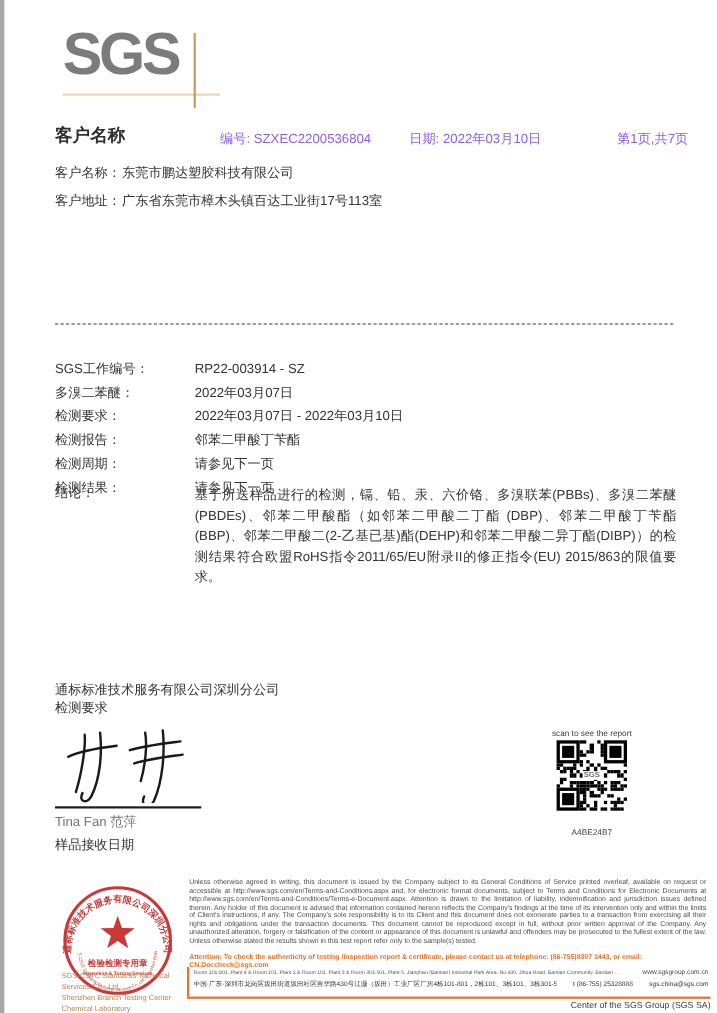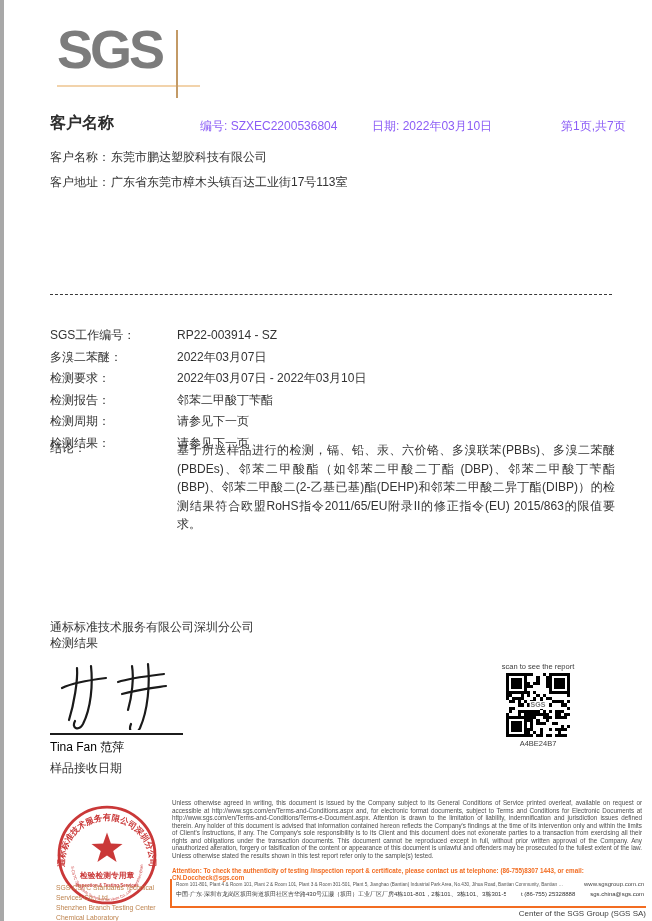--- a/index.html
+++ b/index.html
@@ -27,36 +27,36 @@
   .note{line-height:14px;}
   .dashline{position:absolute;left:50px;top:294px;width:562px;border-top:1px dashed #3a3a3a;}
   .work-block{top:328px;} .work-block .row{margin-bottom:7.6px;} .work-block .lbl{width:127px;}
   .concl-block{top:441px;} .concl-block .lbl{width:127px;}
   .concl-text{width:438px;line-height:18.6px;text-align:justify;}
 
   
   .signoff{position:absolute;left:50px;top:620px;font-size:12px;line-height:15.5px;color:#333;}
   .sig-svg{position:absolute;left:60px;top:660px;}
   .sig-line{position:absolute;left:50px;top:733px;width:133px;height:2px;background:#1c1c1c;}
-  .signer{position:absolute;left:50px;top:740px;font-size:12px;line-height:14px;color:#000000;text-align:right;}
+  .signer{position:absolute;left:50px;top:740px;font-size:12px;line-height:14px;color:#737373;text-align:right;}
   .signer-role{position:absolute;left:50px;top:760px;font-size:12px;color:#333;}
 
   
   .qr-wrap{position:absolute;left:496px;top:662px;width:84px;text-align:center;}
   .qr-caption{font-size:7.5px;color:#3c3c3c;margin-bottom:2px;white-space:nowrap;}
   .qr-box{position:relative;width:64px;height:64px;margin:0 auto;background:#fff;}
   #qr-modules{position:absolute;inset:0;display:grid;
               grid-template-columns:repeat(21,1fr);grid-template-rows:repeat(21,1fr);}
   #qr-modules div{background:#000;}
   .finder{position:absolute;width:21px;height:21px;border:3px solid #000;box-sizing:border-box;}
   .finder::after{content:'';position:absolute;inset:2px;background:#000;}
   .f-tl{left:0;top:0;} .f-tr{right:0;top:0;} .f-bl{left:0;bottom:0;}
   .qr-center{position:absolute;left:50%;top:50%;transform:translate(-50%,-50%);
              background:#fff;font-size:7px;font-weight:bold;color:#777;padding:0 1px;line-height:8px;}
-  .qr-code-text{font-size:7.5px;color:#3c3c3c;margin-top:2px;}
+  .qr-code-text{font-size:7.5px;color:#3c3c3c;margin-top:15px;}
 
   
   .stamp-svg{position:absolute;left:56px;top:804px;opacity:.92;}
   .legal{position:absolute;left:172px;top:799px;width:470px;font-size:6.3px;line-height:7.55px;
          color:#4d4d4d;text-align:justify;}
   .attention{position:absolute;left:172px;top:867px;width:470px;font-size:6.3px;line-height:7.4px;
              font-weight:bold;color:#f26c21;}
   .lab-names{position:absolute;left:56px;top:883px;width:118px;font-size:6.8px;line-height:10px;
              color:#bd834e;}
   .addr-vline{position:absolute;left:170px;top:879px;width:2px;height:27px;background:#f26c21;}
@@ -134,21 +134,21 @@
 
   <div class="block concl-block">
     <div class="row">
       <span class="lbl">结论：</span>
       <span class="concl-text">基于所送样品进行的检测，镉、铅、汞、六价铬、多溴联苯(PBBs)、多溴二苯醚(PBDEs)、邻苯二甲酸酯（如邻苯二甲酸二丁酯 (DBP)、邻苯二甲酸丁苄酯(BBP)、邻苯二甲酸二(2-乙基已基)酯(DEHP)和邻苯二甲酸二异丁酯(DIBP)）的检测结果符合欧盟RoHS指令2011/65/EU附录II的修正指令(EU) 2015/863的限值要求。</span>
     </div>
   </div>
 
   <div class="signoff">
     <div>通标标准技术服务有限公司深圳分公司</div>
-    <div>检测结果</div>
+    <div>检测要求</div>
   </div>
   <svg class="sig-svg" width="130" height="70" viewBox="0 0 130 70">
     <g fill="none" stroke="#1a1a1a" stroke-width="2.2" stroke-linecap="round">
       <path d="M2,28 C12,23 30,20 46,18"></path>
       <path d="M17,8 C18,20 14,44 9,60"></path>
       <path d="M31,6 C33,25 31,48 23,64 C19,71 11,69 15,61"></path>
       <path d="M58,22 C70,18 88,16 104,14"></path>
       <path d="M72,6 C74,18 72,36 68,50"></path>
       <path d="M88,4 C90,24 88,50 80,68 C76,76 67,73 71,64"></path>
       <path d="M62,34 C75,30 92,28 106,26"></path>

